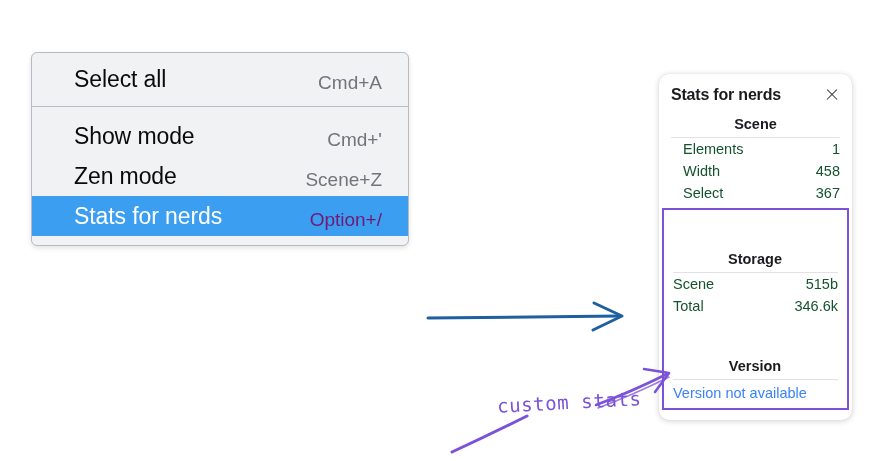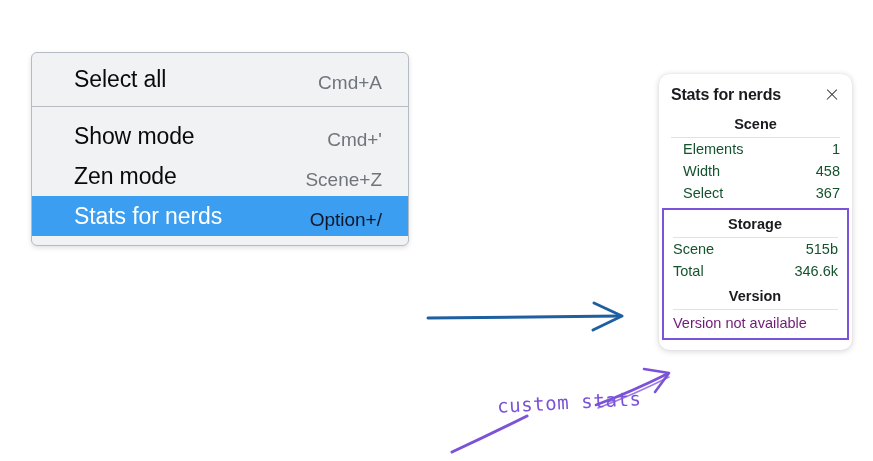--- a/index.html
+++ b/index.html
@@ -62,21 +62,21 @@
     white-space: nowrap;
     margin-top: 8px;
   }
   .menu-item.highlighted {
     background: #3b9ef0;
   }
   .menu-item.highlighted .label {
     color: #ffffff;
   }
   .menu-item.highlighted .shortcut {
-    color: #0f172a;
+    color: #701a75;
   }
 
   
   .stats-card {
     position: absolute;
     left: 659px;
     top: 74px;
     width: 193px;
     background: #ffffff;
     border-radius: 10px;
@@ -133,32 +133,32 @@
     align-items: baseline;
     padding: 3px 12px 3px 24px;
     font-size: 14.5px;
     color: #14532d;
   }
   .stat-row .k { white-space: nowrap; }
   .stat-row .v { white-space: nowrap; }
   .plain-row {
     padding: 5px 12px 3px 12px;
     font-size: 14.5px;
-    color: #701a75;
+    color: #3b82f6;
     white-space: nowrap;
   }
 
   
   .highlight-box {
     border: 2px solid #7b52d8;
     margin: 4px 3px 0 3px;
     padding-bottom: 4px;
   }
   .highlight-box .section-rule { margin: 0 9px; }
-  .highlight-box .section-title { padding-left: 8px; padding-right: 9px; }
+  .highlight-box .section-title { padding-left: 8px; padding-right: 9px; margin-top: 35px; }
   .highlight-box .stat-row { padding-left: 9px; padding-right: 9px; }
   .highlight-box .plain-row { padding-left: 9px; padding-right: 9px; }
 
   
   .annotations {
     position: absolute;
     left: 0; top: 0;
     width: 873px;
     height: 461px;
     pointer-events: none;

